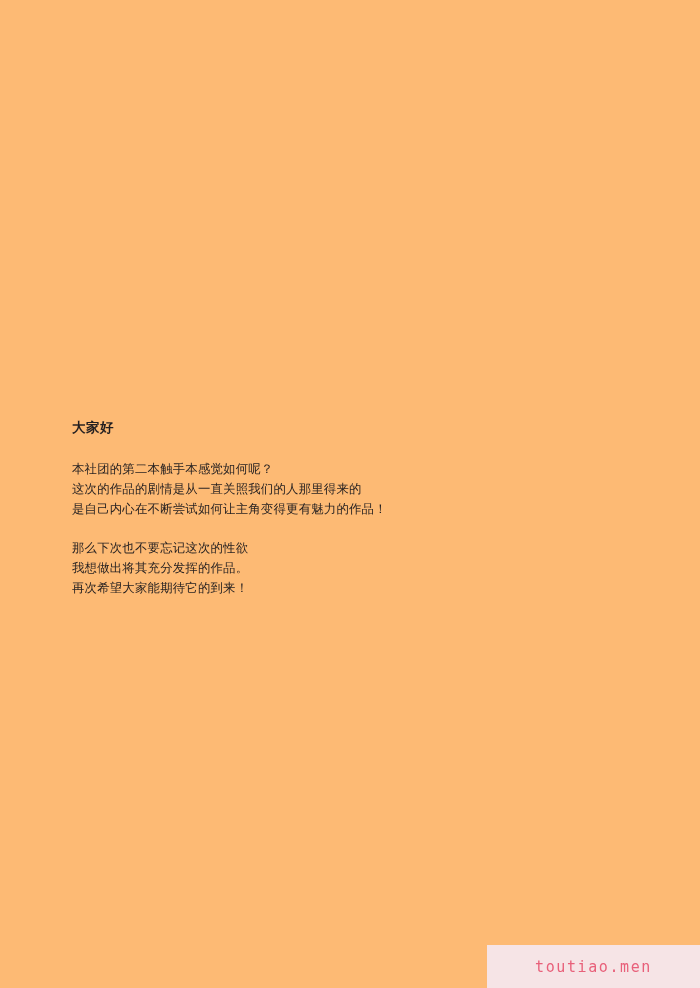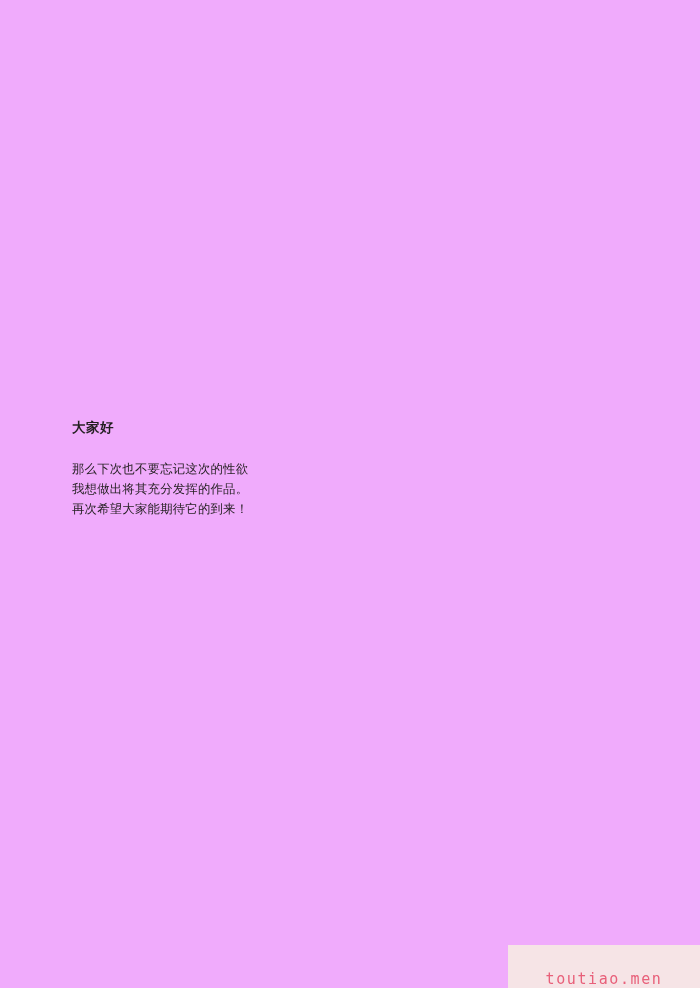--- a/index.html
+++ b/index.html
@@ -10,21 +10,21 @@
     width: 700px;
     height: 988px;
     background: #ffffff;
     font-family: "DejaVu Sans", "Liberation Sans", sans-serif;
     position: relative;
     overflow: hidden;
   }
   .page {
     position: absolute;
     inset: 0;
-    background: #f0abfc;
+    background: #fdba74;
   }
   .afterword {
     position: absolute;
     left: 72px;
     top: 418px;
     width: 560px;
     color: #231f20;
   }
   .heading {
     font-size: 13.5px;
@@ -40,41 +40,44 @@
     margin: 0 0 19px 0;
     white-space: pre-line;
   }
   .para:last-child {
     margin-bottom: 0;
   }
   .watermark {
     position: absolute;
     right: 0;
     bottom: 0;
-    width: 192px;
+    width: 213px;
     height: 43px;
     background: #f6e4e6;
     display: flex;
-    align-items: flex-end;
+    align-items: center;
     justify-content: center;
   }
   .watermark-text {
     font-family: "DejaVu Sans Mono", "Liberation Mono", monospace;
     font-size: 15px;
     letter-spacing: 1.6px;
     color: #e8607a;
   }
 </style>
 </head>
 <body>
 
 <div class="page">
 
   <div class="afterword">
     <div class="heading">大家好</div>
+    <p class="para">本社团的第二本触手本感觉如何呢？
+这次的作品的剧情是从一直关照我们的人那里得来的
+是自己内心在不断尝试如何让主角变得更有魅力的作品！</p>
     <p class="para">那么下次也不要忘记这次的性欲
 我想做出将其充分发挥的作品。
 再次希望大家能期待它的到来！</p>
   </div>
 
   <div class="watermark">
     <span class="watermark-text">toutiao.men</span>
   </div>
 
 </div>

